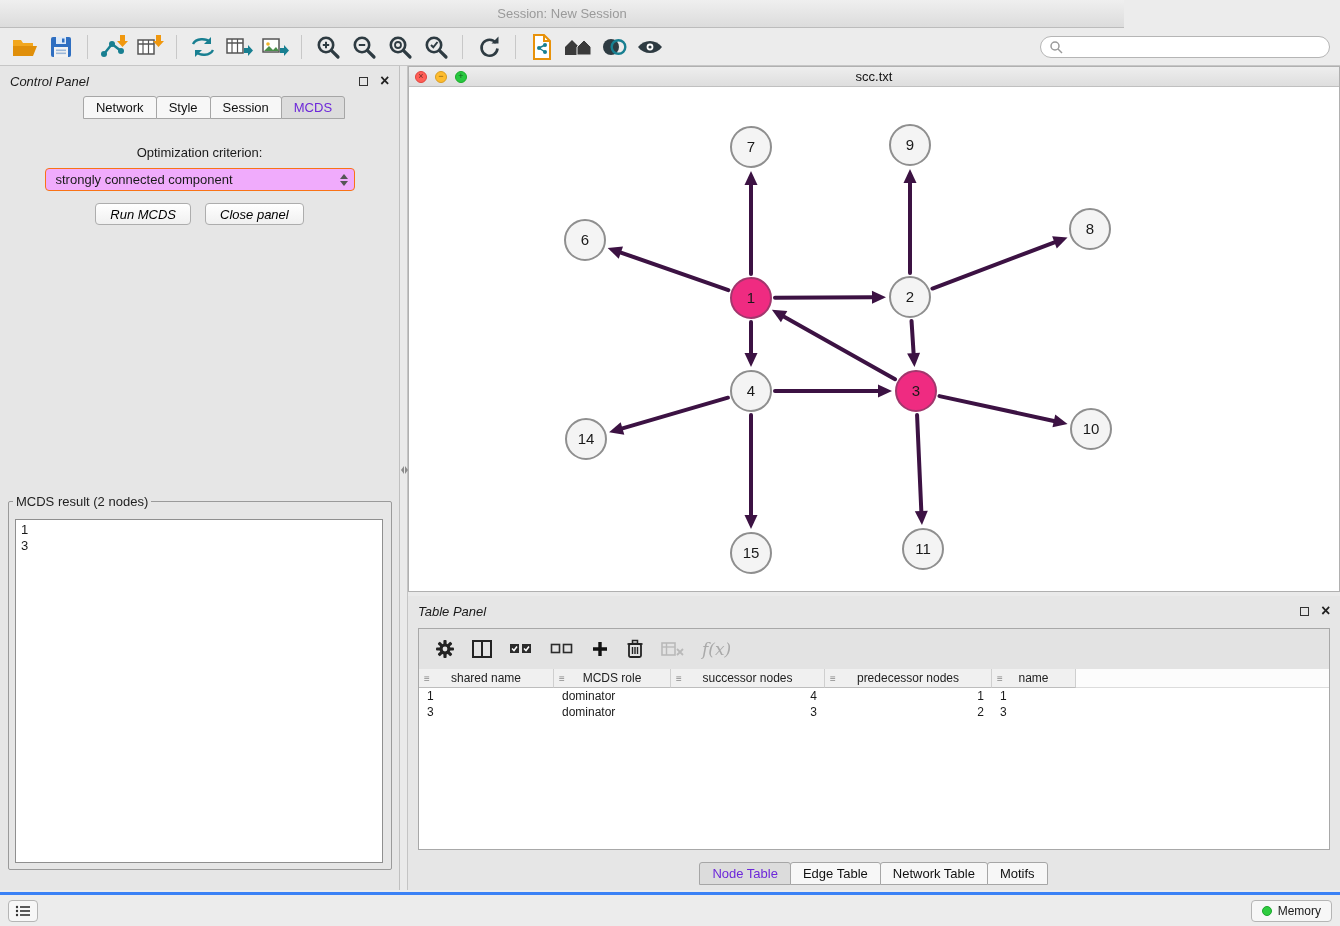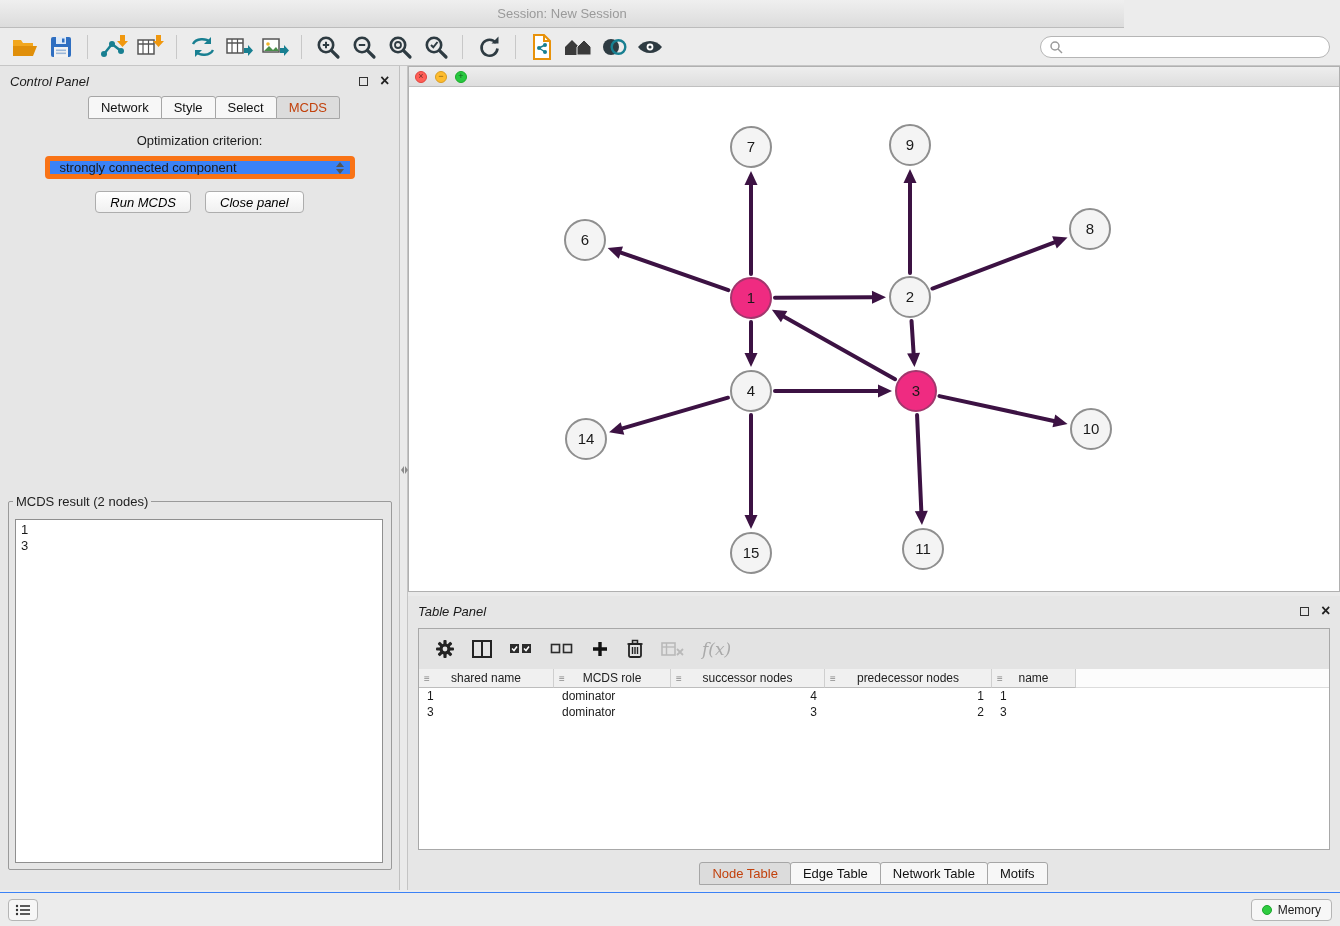--- a/index.html
+++ b/index.html
@@ -29,25 +29,25 @@
   .win-btns { margin-left:auto; display:flex; align-items:center; gap:12px; }
   .float-icon { width:9px; height:9px; border:1.5px solid #333; display:inline-block; }
   .close-icon { font-size:16px; font-weight:bold; color:#222; line-height:12px; }
 
   
   .control-panel { position:absolute; left:0; top:66px; width:400px; height:824px;
                    background:#e6e6e6; border-right:1px solid #c0c0c0; }
   .tabs { position:absolute; left:0; right:0; top:30px; display:flex; justify-content:center;padding-left:30px; }
   .tab { border:1px solid #a6a6a6; background:#f7f7f7; color:#111; font-size:13px;
          padding:3px 12px; margin-left:-1px; border-radius:3px 3px 0 0; }
-  .tab.active { background:#dcdcdc; color:#c2410c; }
-  .cp-content { position:absolute; left:0; right:0; top:48px; text-align:center; }
+  .tab.active { background:#dcdcdc; color:#6d28d9; }
+  .cp-content { position:absolute; left:0; right:0; top:60px; text-align:center; }
   .opt-label { margin-top:19px; font-size:13px; }
-  .combo { width:310px; height:23px; margin:8px auto 0; background:#3b82f6;
-           border:5px solid #f97316; border-radius:4px; display:flex; align-items:center;
+  .combo { width:310px; height:23px; margin:8px auto 0; background:#f0abfc;
+           border:1px solid #f97316; border-radius:4px; display:flex; align-items:center;
            padding:0 6px 0 10px; font-size:13px; text-align:left; }
   .combo-arrows { margin-left:auto; display:flex; flex-direction:column; gap:2px; align-items:center; }
   .combo-arrows i { display:block; width:0; height:0; }
   .combo-arrows .up   { border-left:4px solid transparent; border-right:4px solid transparent; border-bottom:5px solid #555; }
   .combo-arrows .down { border-left:4px solid transparent; border-right:4px solid transparent; border-top:5px solid #555; }
   .btn-row { margin-top:12px; display:flex; justify-content:center; gap:14px; }
   .btn { height:22px; padding:0 14px; font-size:13px; font-family:"Liberation Sans",sans-serif;
          background:linear-gradient(#ffffff,#f0f0f0); border:1px solid #adadad; border-radius:4px;font-style:italic; }
   .result-fieldset { position:absolute; left:8px; top:428px; width:384px; height:376px;
                      border:1px solid #9a9a9a; border-radius:2px; }
@@ -94,21 +94,21 @@
                    color:#8a8a8a; font-size:10px; }
   .thcell.filler { background:#fcfcfc; border-right:none; border-bottom:1px solid #dcdcdc; }
   .tbody { flex:1; background:#fff; overflow:hidden; }
   .trow { display:grid; grid-template-columns:135px 117px 154px 167px 84px 1fr; height:16px; }
   .tcell { font-size:12px; line-height:16px; padding:0 8px; white-space:nowrap; overflow:hidden; }
   .tcell.num { text-align:right; }
   .table-tabs { position:absolute; left:0; right:0; top:266px; display:flex; justify-content:center; }
 
   
   .statusbar { position:absolute; left:0; top:892px; width:1340px; height:34px; background:#ececec;
-               border-top:1px solid #3b82f6; display:flex; align-items:center; padding:0 8px; }
+               border-top:3px solid #3b82f6; display:flex; align-items:center; padding:0 8px; }
   .menu-btn { width:30px; height:22px; background:#f7f7f7; border:1px solid #b5b5b5; border-radius:4px;
               display:flex; align-items:center; justify-content:center; }
   .memory-btn { margin-left:auto; height:22px; background:#f7f7f7; border:1px solid #b5b5b5;
                 border-radius:4px; display:flex; align-items:center; gap:6px; padding:0 10px; font-size:12px; }
   .memory-dot { width:10px; height:10px; border-radius:50%; background:#2fcc40; border:1px solid #1da52f; }
 </style>
 </head>
 <body>
 
 <div class="titlebar">
@@ -257,21 +257,21 @@
   <div class="panel-header">
     <span>Control Panel</span>
     <span class="win-btns">
       <span class="float-icon"></span>
       <span class="close-icon">×</span>
     </span>
   </div>
   <div class="tabs">
       <div class="tab">Network</div>
       <div class="tab">Style</div>
-      <div class="tab">Select</div>
+      <div class="tab">Session</div>
       <div class="tab active">MCDS</div>
     </div>
   <div class="cp-content">
     <div class="opt-label">Optimization criterion:</div>
     <div class="combo">
       <span>strongly connected component</span>
       <span class="combo-arrows">
           <i class="up"></i>
           <i class="down"></i>
         </span>
@@ -298,20 +298,21 @@
 </div>
 <div class="hsplit"></div>
 
 <div class="network-window">
   <div class="nw-titlebar">
     <span class="traffic">
       <span class="light red">×</span>
       <span class="light yellow">−</span>
       <span class="light green">+</span>
     </span>
+    <span class="nw-title">scc.txt</span>
   </div>
   <svg id="net-svg" width="930" height="504" viewBox="0 0 930 504">
       <line x1="342" y1="187" x2="342" y2="98" stroke="#3c1243" stroke-width="4" stroke-linecap="round"></line>
       <polygon points="342,84 348.5,98 335.5,98" fill="#3c1243"></polygon>
       <line x1="319.34314698911055" y1="203.08375015282175" x2="211.87335060057495" y2="165.53406225803224" stroke="#3c1243" stroke-width="4" stroke-linecap="round"></line>
       <polygon points="198.65685301088945,160.91624984717825 214.01733493418573,159.39783123424968 209.72936626696418,171.6702932818148" fill="#3c1243"></polygon>
       <line x1="365.9995253493132" y1="210.84905958899802" x2="463.0007515302541" y2="210.23898898408646" stroke="#3c1243" stroke-width="4" stroke-linecap="round"></line>
       <polygon points="477.0004746506868,210.15094041100198 463.04163122490047,216.7388604328588 462.9598718356077,203.73911753531414" fill="#3c1243"></polygon>
       <line x1="342" y1="235" x2="342" y2="266" stroke="#3c1243" stroke-width="4" stroke-linecap="round"></line>
       <polygon points="342,280 335.5,266 348.5,266" fill="#3c1243"></polygon>

